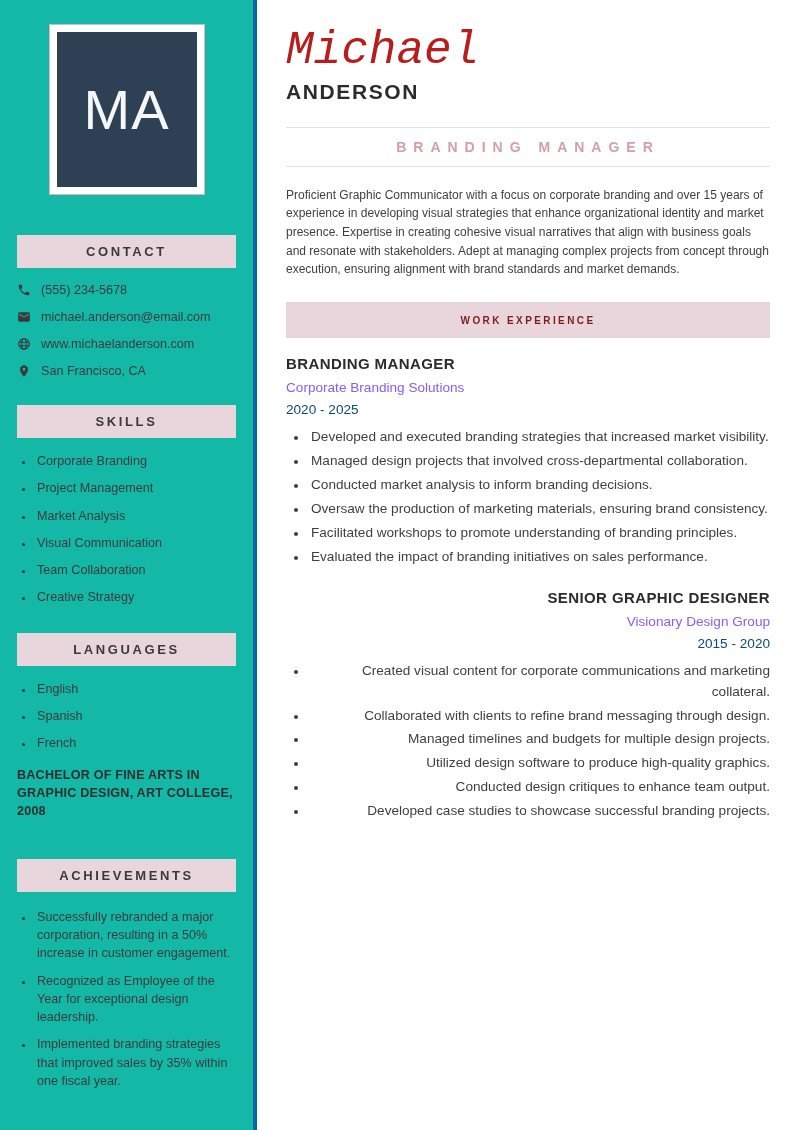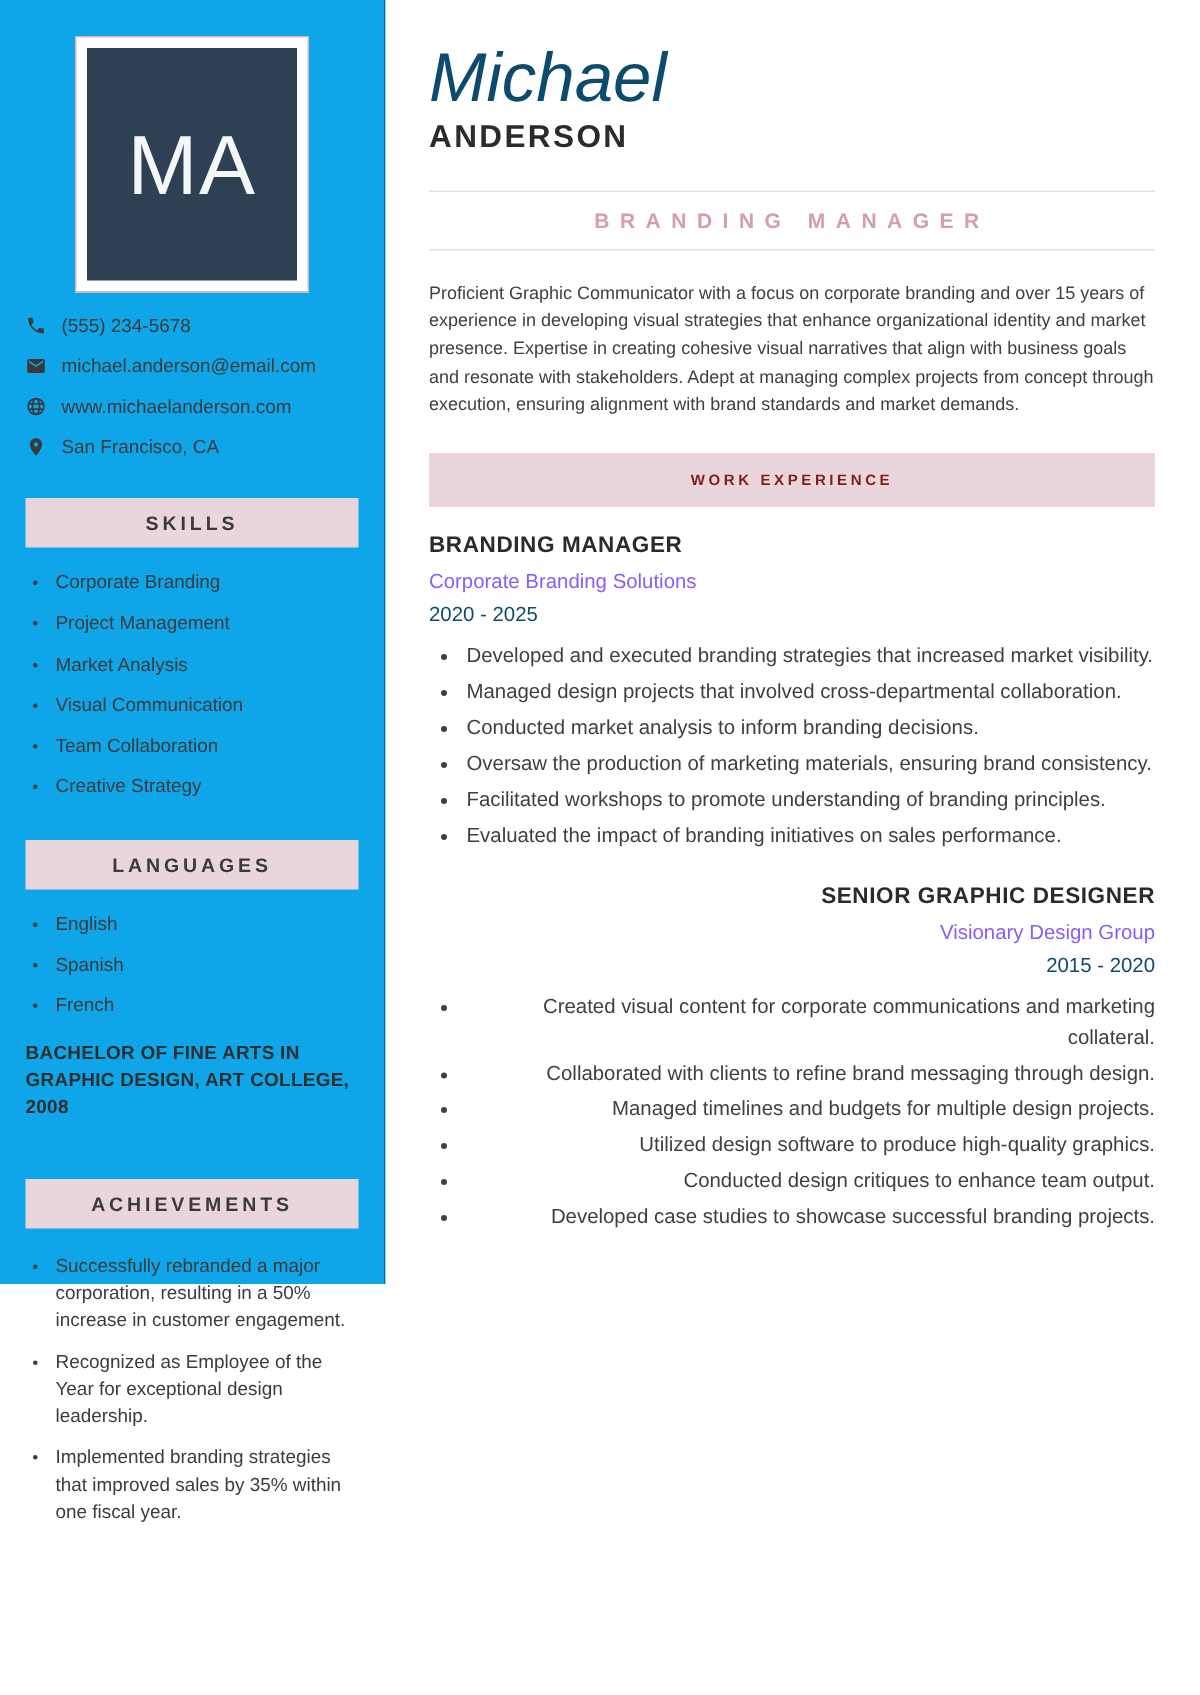--- a/index.html
+++ b/index.html
@@ -9,23 +9,23 @@
     background: #ffffff;
     color: #3f3f3f;
     display: flex;
     overflow: hidden;
   }
 
   
   .sidebar {
     width: 257px;
     min-width: 257px;
-    height: 856px;
-    background: #0ea5e9;
-    border-right: 1px solid #0369a1;
+    height: 1130px;
+    background: #14b8a6;
+    border-right: 4px solid #0369a1;
     padding: 0 17px;
   }
   .avatar-frame {
     width: 156px;
     height: 171px;
     margin: 24px auto 0;
     background: #ffffff;
     border: 1px solid #ddb4c0;
     padding: 7px;
   }
@@ -89,26 +89,26 @@
   .achieve-list li { margin-bottom: 9px; line-height: 1.45; padding-left: 2px; }
   .achieve-list li::marker { color: #3c3c3c; font-size: 11px; }
 
   
   .main {
     flex: 1;
     padding: 26px 30px 0 29px;
     background: #ffffff;
   }
   .first-name {
-    font-family: Liberation Sans, sans-serif;
+    font-family: Liberation Mono, monospace;
     font-style: italic;
     font-weight: normal;
     font-size: 46px;
     line-height: 1.1;
-    color: #0c4a6e;
+    color: #b91c1c;
     letter-spacing: 0px;
   }
   .last-name {
     font-size: 21px;
     font-weight: bold;
     letter-spacing: 1.6px;
     color: #2b2b2b;
     margin-top: 3px;
   }
   .title-rule {
@@ -156,20 +156,21 @@
 </style>
 </head>
 <body>
 
 <aside class="sidebar">
 
   <div class="avatar-frame">
     <div class="avatar">MA</div>
   </div>
 
+  <div class="side-band">CONTACT</div>
   <ul class="contact-list">
     <li class="contact-row">
       <span class="ico">
         <svg viewBox="0 0 24 24" fill="#3a3a3a">
             <path d="M6.62 10.79c1.44 2.83 3.76 5.14 6.59 6.59l2.2-2.2c.27-.27.67-.36 1.02-.24 1.12.37 2.33.57 3.57.57.55 0 1 .45 1 1V20c0 .55-.45 1-1 1-9.39 0-17-7.61-17-17 0-.55.45-1 1-1h3.5c.55 0 1 .45 1 1 0 1.25.2 2.45.57 3.57.11.35.03.74-.25 1.02l-2.2 2.2z"></path>
           </svg>
       </span>
       <span>(555) 234-5678</span>
     </li>
     <li class="contact-row">

